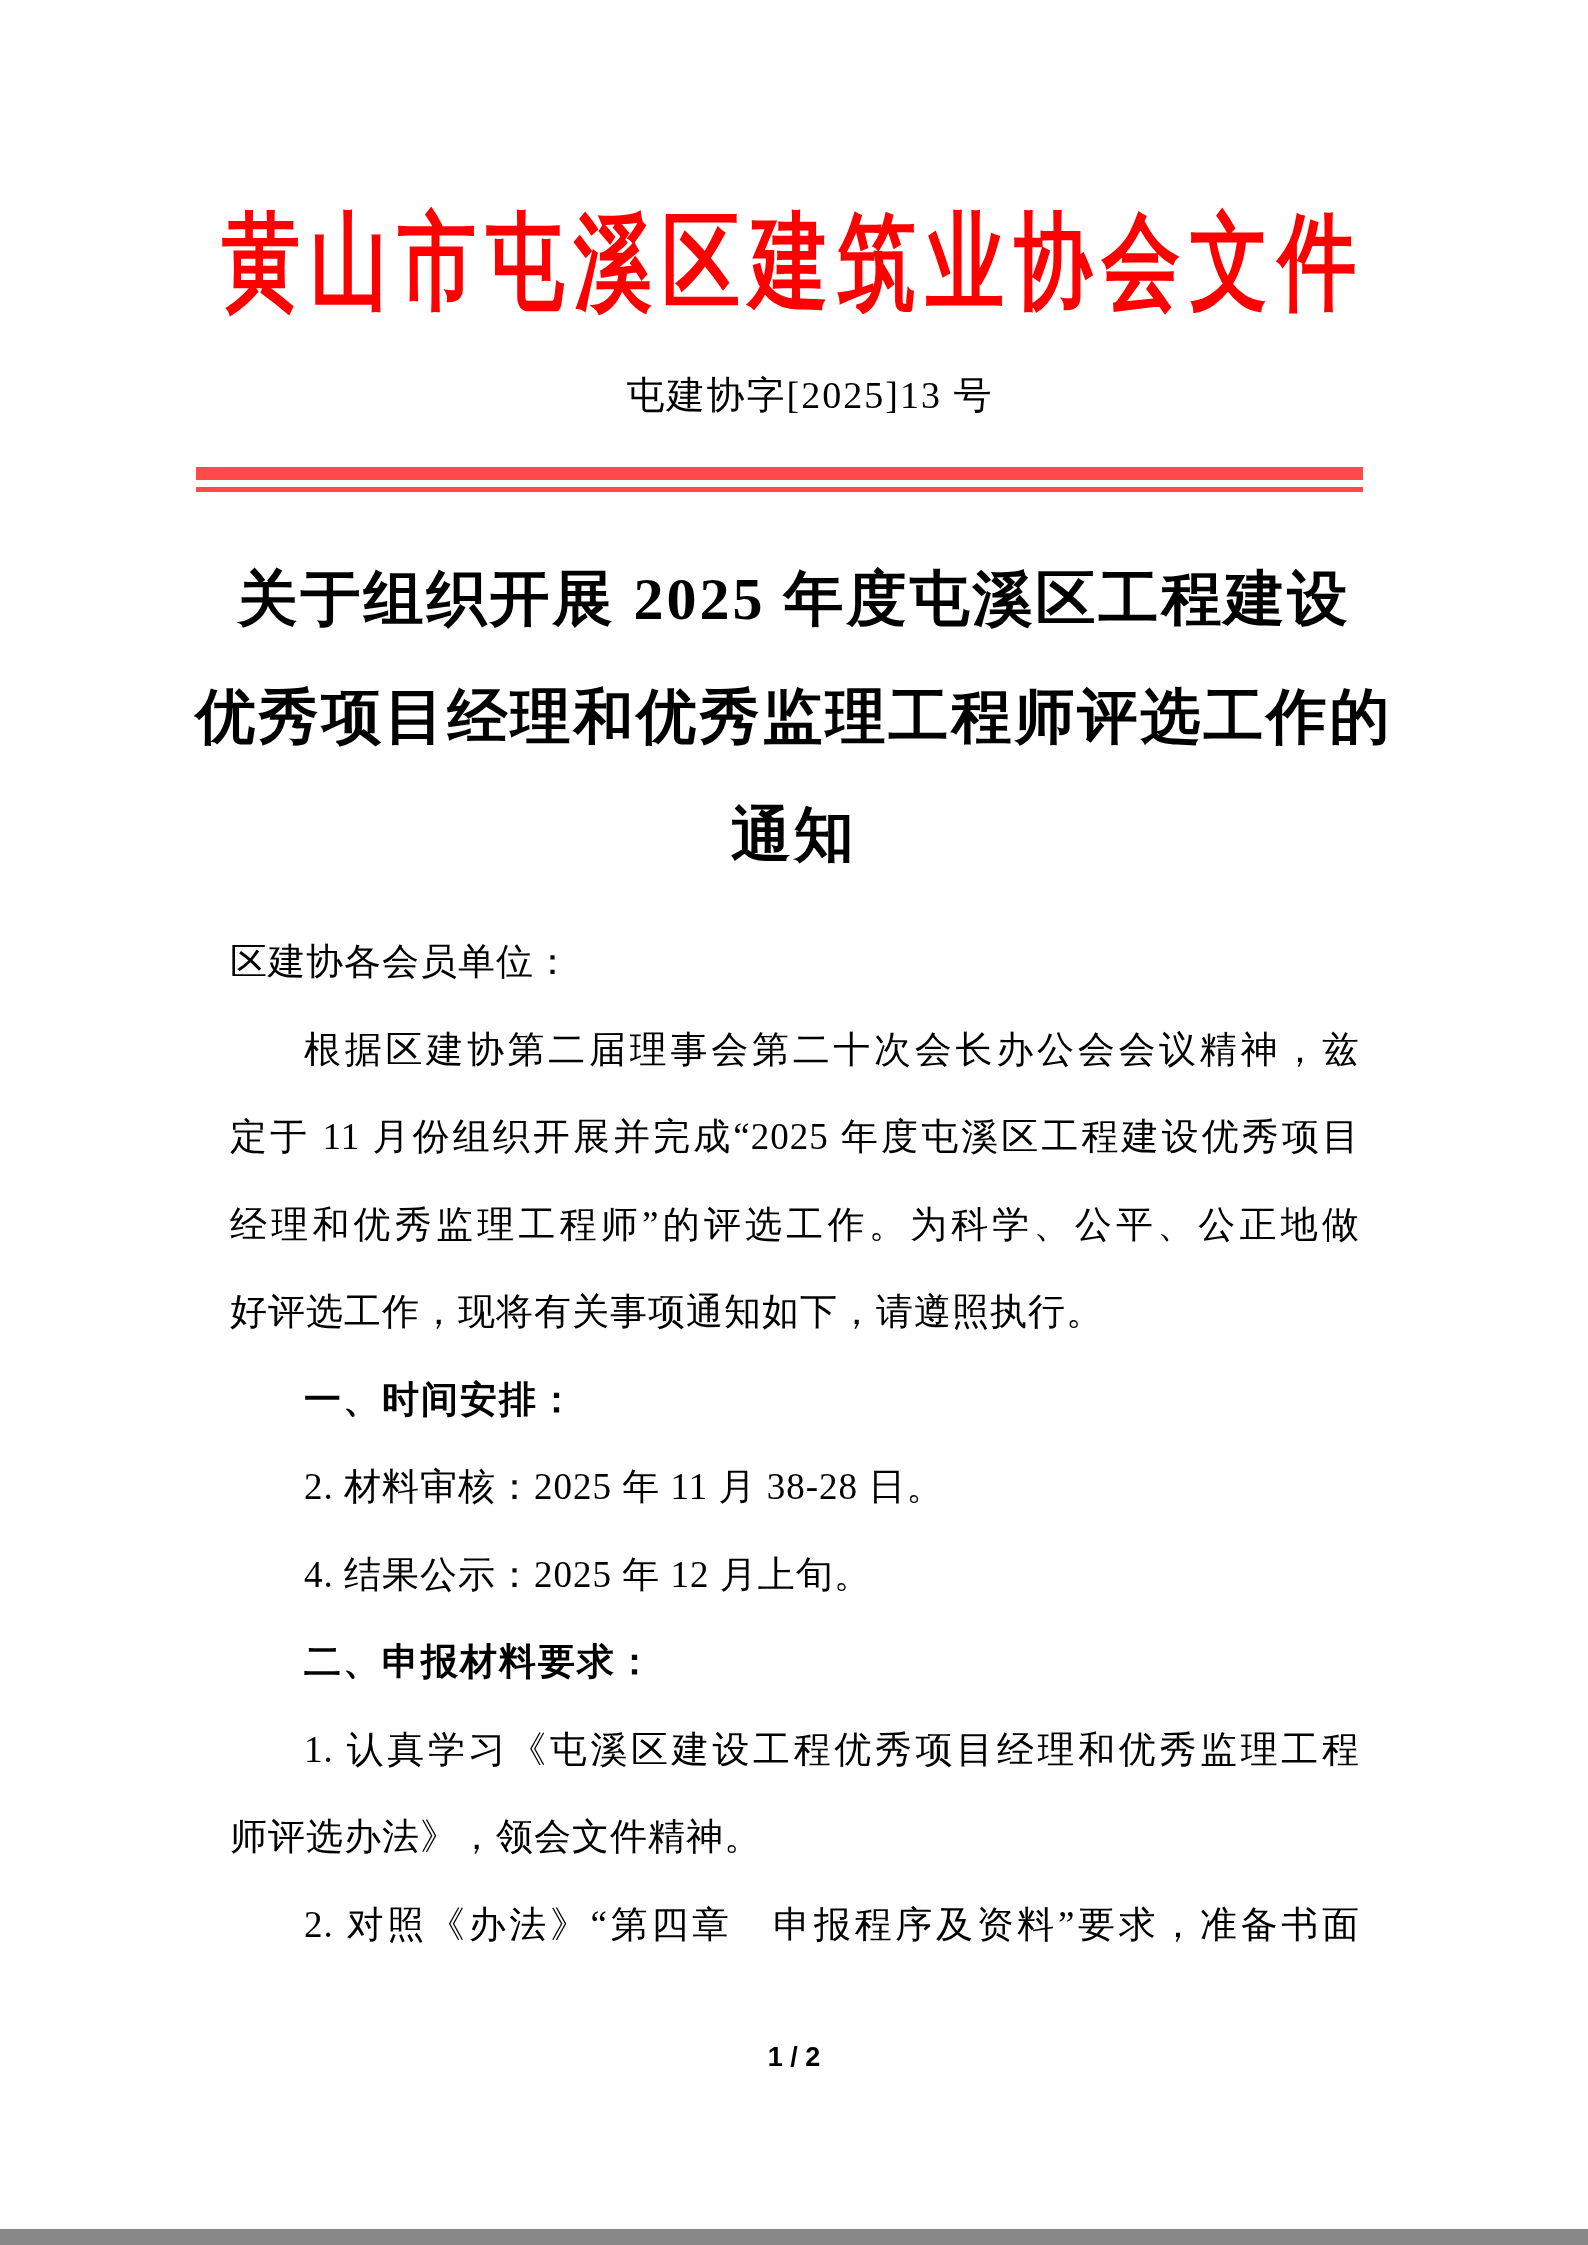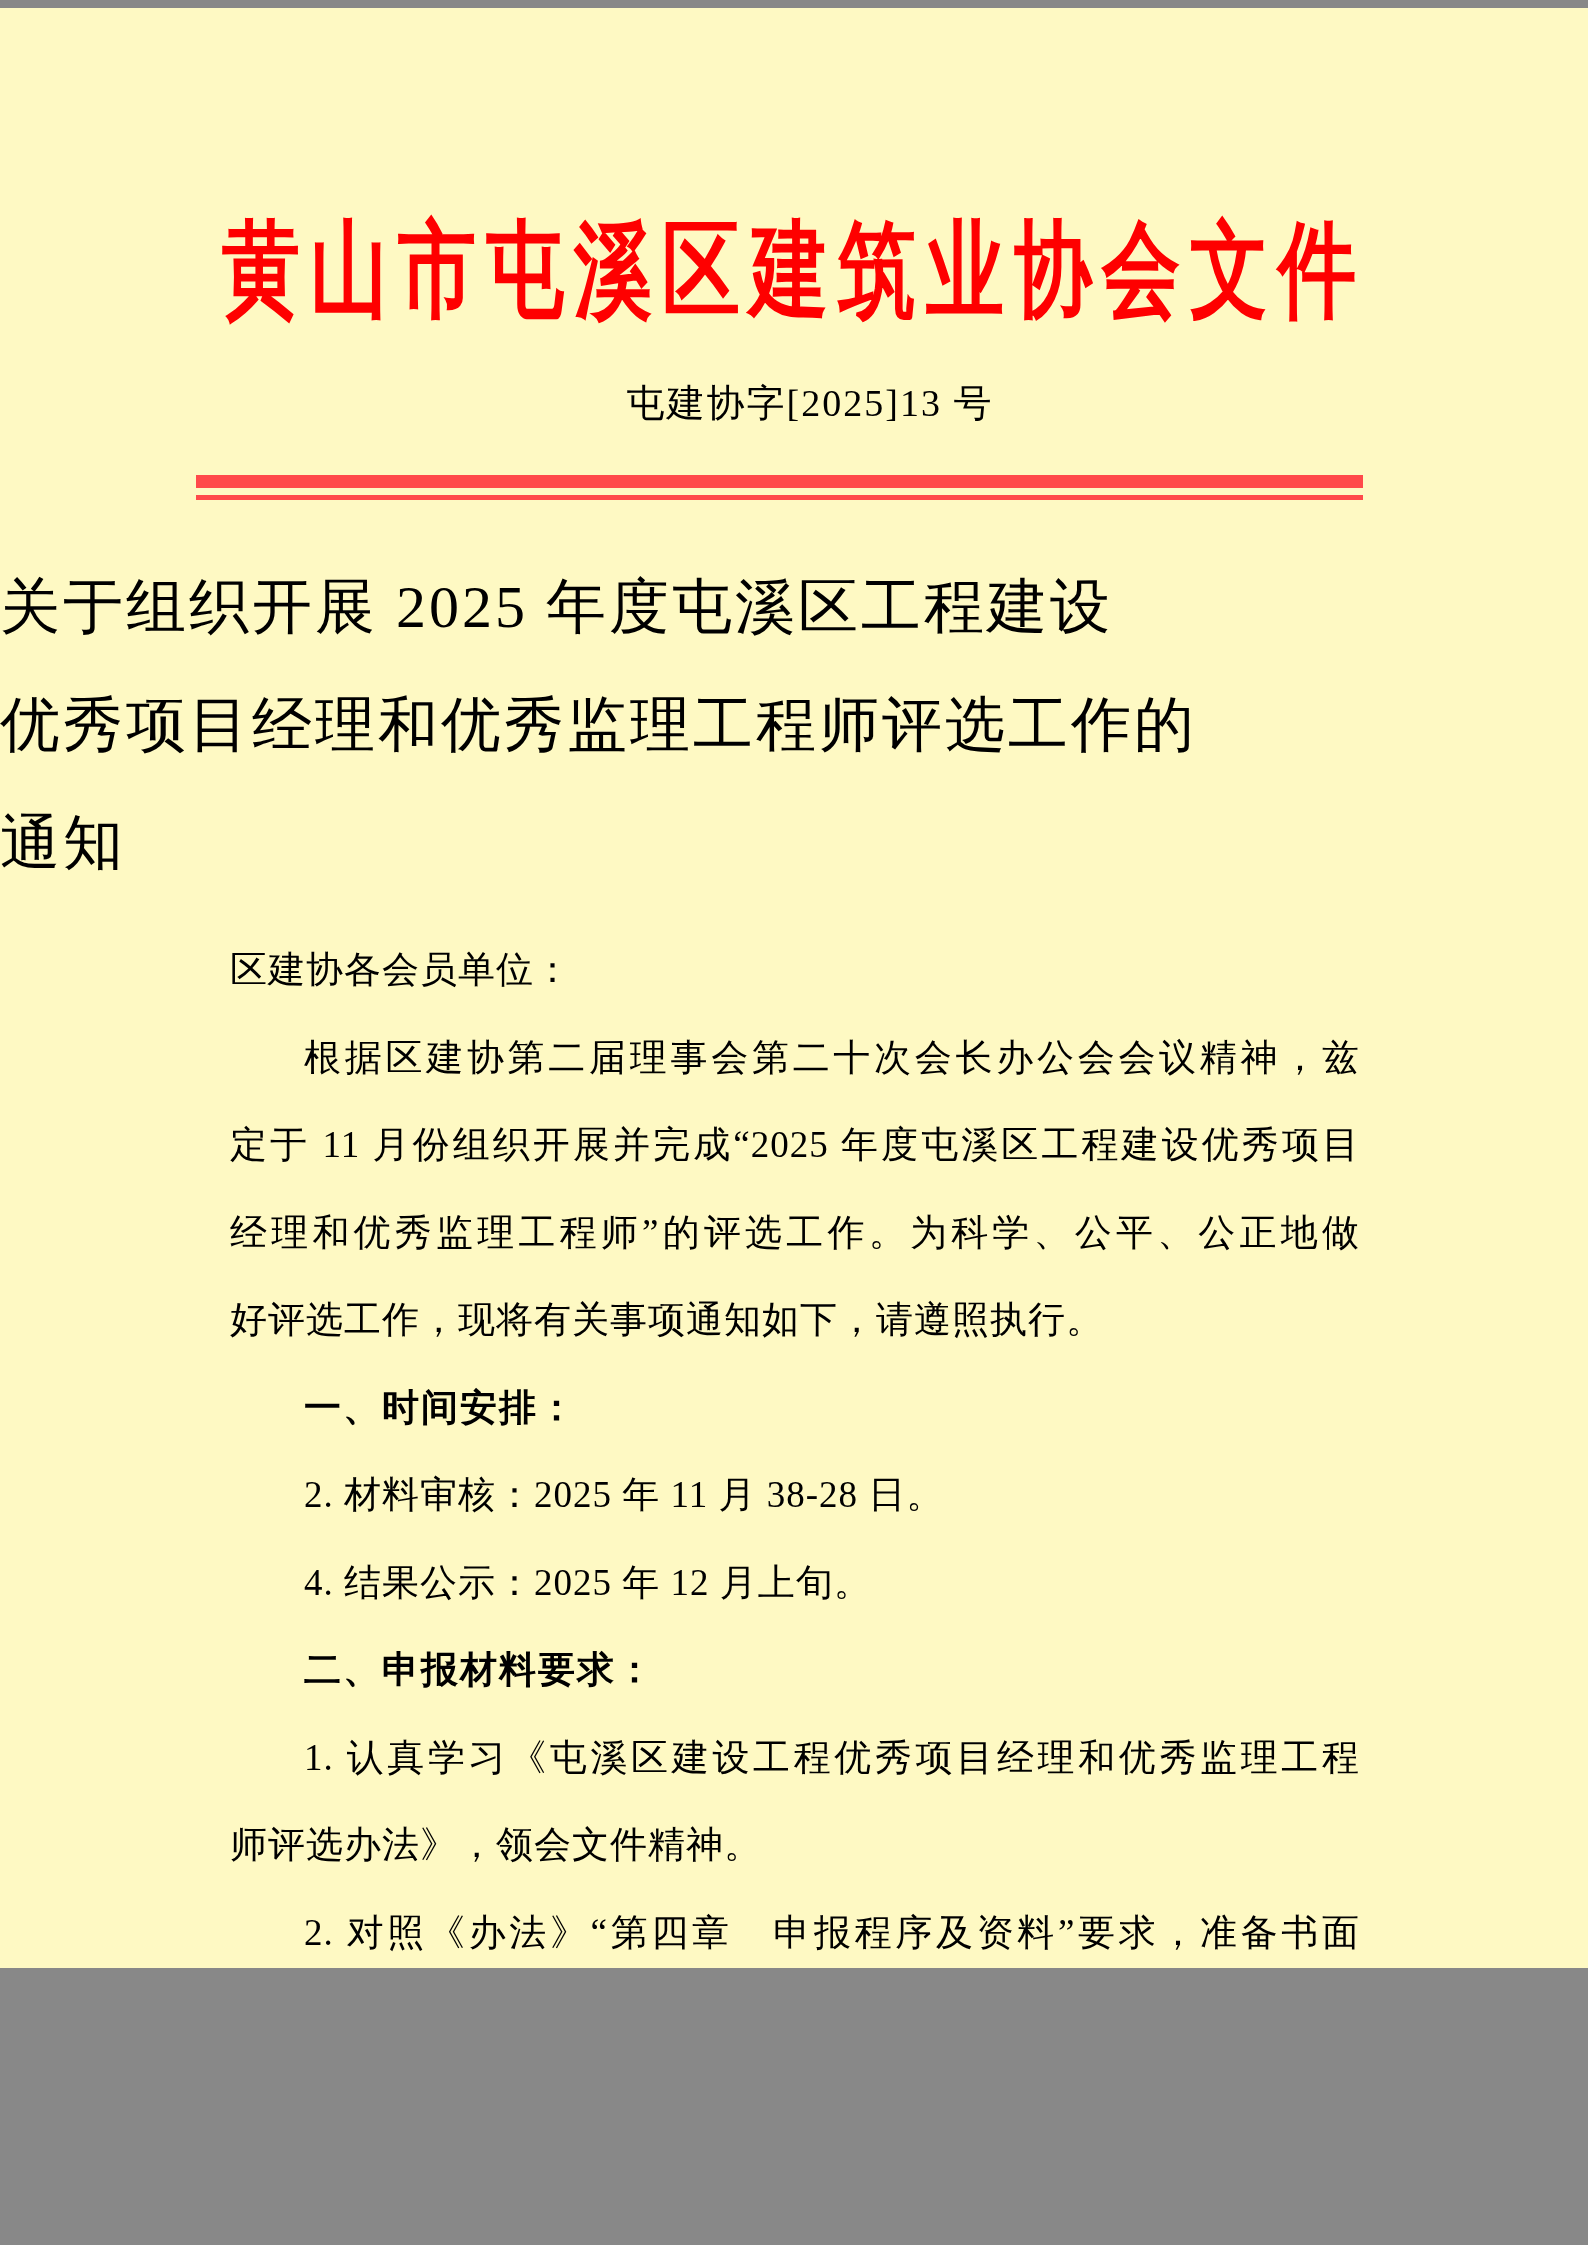--- a/index.html
+++ b/index.html
@@ -1,21 +1,21 @@
 <!DOCTYPE html>
 <html><head>
 <meta charset="utf-8">
 <style>
   html,body { margin:0; padding:0; background:#888; }
   .page {
     position: relative;
     width: 1588px;
-    height: 1960px;
-    margin: 8px auto;
-    background: #fef9c3;
+    height: 2229px;
+    margin: 0 auto;
+    background: #ffffff;
     overflow: hidden;
     font-family: "Liberation Serif", "DejaVu Serif", serif;
     color: #000;
   }
 
   
   .org-title {
     position: absolute;
     top: 208px;
     left: 0;
@@ -52,22 +52,22 @@
   .rule-thick { height: 13px; background: #ff4a4a; }
   .rule-gap   { height: 7px;  background: transparent; }
   .rule-thin  { height: 5px;  background: #ff4a4a; }
 
   
   .notice-title {
     position: absolute;
     top: 540px;
     left: 0;
     width: 100%;
-    text-align: left;
-    font-weight: normal;
+    text-align: center;
+    font-weight: bold;
     font-size: 60px;
     line-height: 118px;
     letter-spacing: 3px;
   }
 
   
   .body-text {
     position: absolute;
     top: 918px;
     left: 230px;

